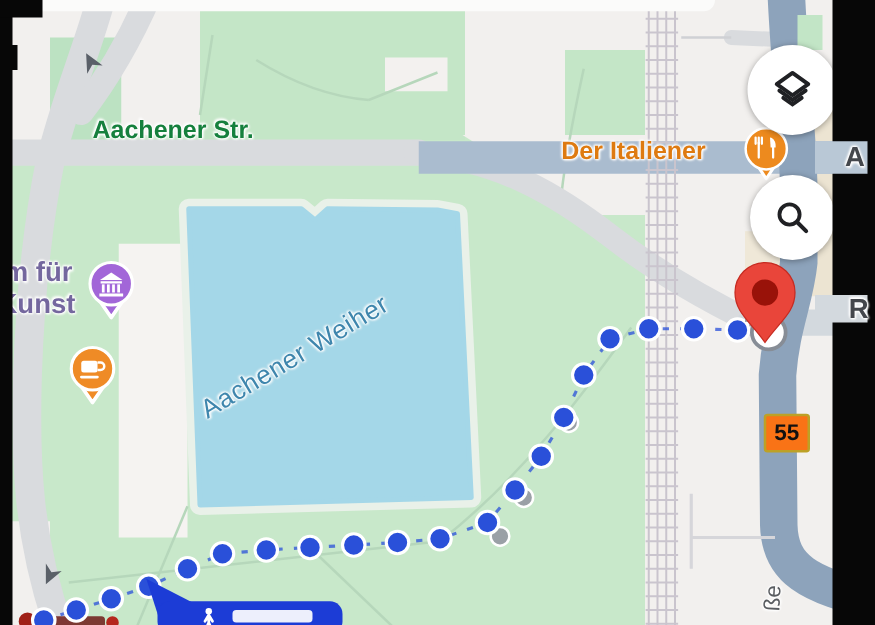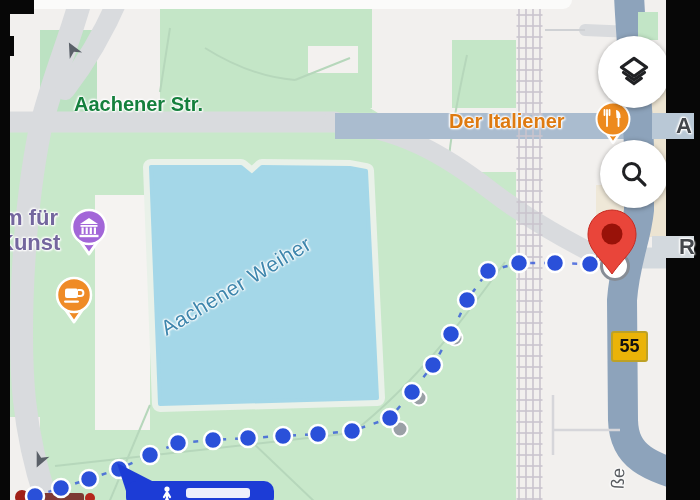--- a/index.html
+++ b/index.html
@@ -12,21 +12,21 @@
   .lbl-street{color:#15803d;font-size:20px;font-weight:700;z-index:10;}
   .lbl-orange{color:#de7a10;font-size:20px;font-weight:700;z-index:10;}
   .lbl-purple{color:#74679e;font-size:22px;font-weight:700;line-height:25px;z-index:10;text-align:right;width:60px;}
   .lbl-lake{color:#3e86ad;font-size:21px;font-weight:500;letter-spacing:.6px;z-index:10;
             transform:rotate(-31deg);transform-origin:left center;}
   .lbl-edge{color:#44474c;font-size:22px;font-weight:700;z-index:36;}
   .lbl-sse{color:#595c60;font-size:18px;font-weight:500;z-index:10;transform:rotate(-87deg);}
   .poi-pin{position:absolute;z-index:11;}
   .circle-btn{position:absolute;width:72px;height:72px;border-radius:50%;background:#fff;
     box-shadow:0 1px 5px rgba(0,0,0,.35);display:flex;align-items:center;justify-content:center;z-index:15;}
-  .badge55{position:absolute;left:611px;top:331px;width:37px;height:31px;background:#eab308;
+  .badge55{position:absolute;left:611px;top:331px;width:37px;height:31px;background:#f97316;
     border:2.5px solid #bda126;border-radius:3px;color:#111;font-size:18px;font-weight:700;
     display:flex;align-items:center;justify-content:center;z-index:12;}
   .callout{position:absolute;left:126px;top:481px;width:148px;height:26px;background:#1c3cd6;
     border-radius:10px;z-index:20;display:flex;align-items:flex-start;padding:5px 0 0 34px;}
   .blackbar{position:absolute;background:#070707;z-index:30;}
   .roadstub{position:absolute;z-index:35;}
   .topstrip{position:absolute;left:10px;top:0;width:562px;height:9px;background:#fbfbfa;
     border-radius:0 0 12px 0;z-index:28;}
 </style>
 </head>

